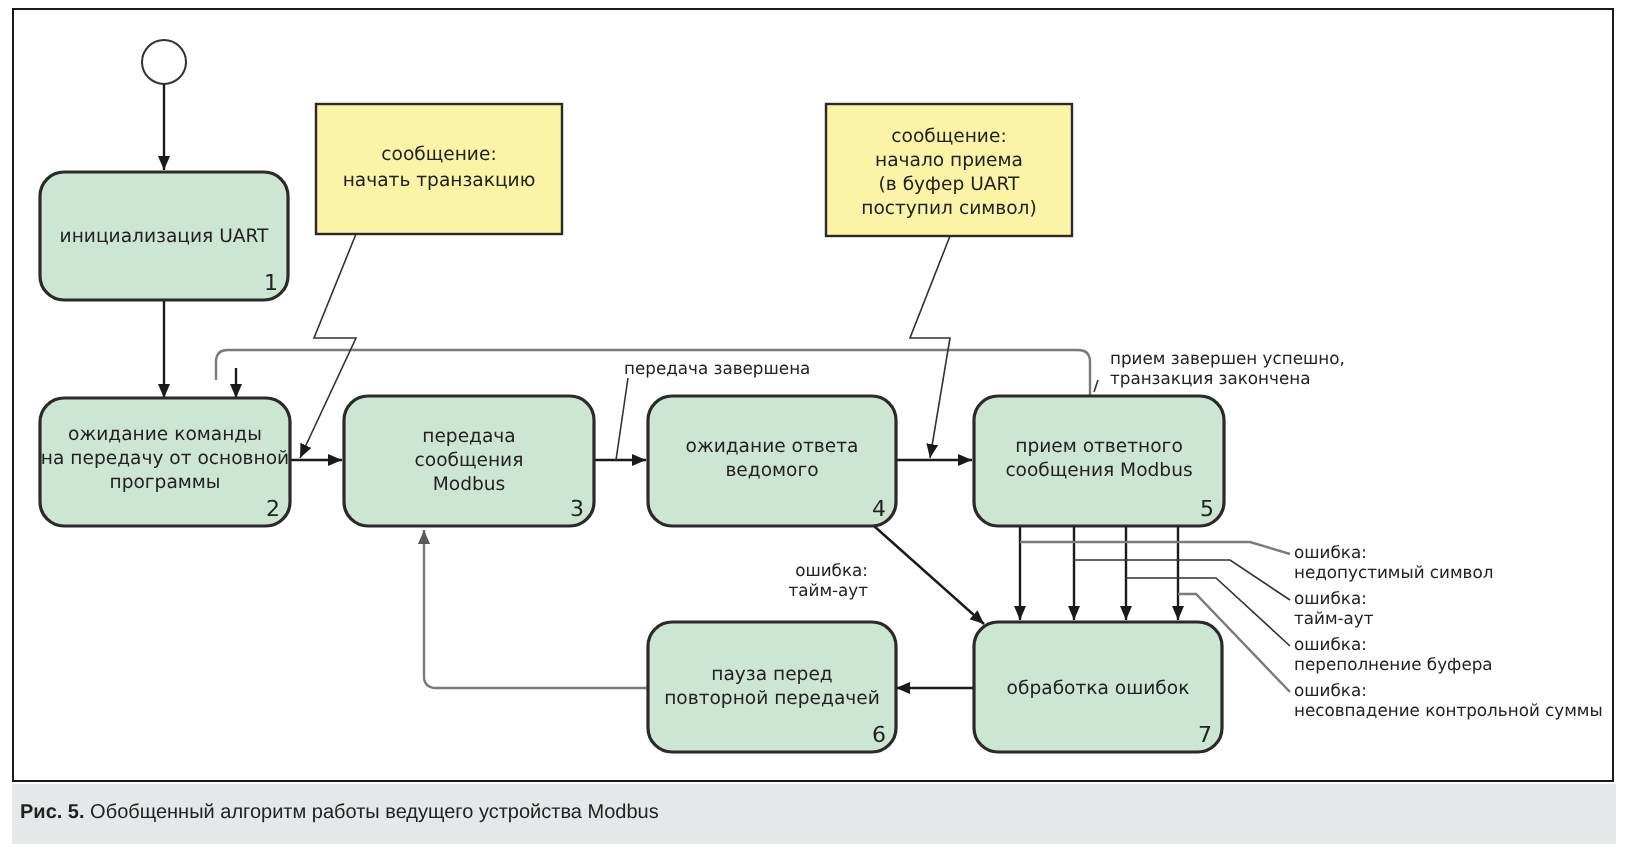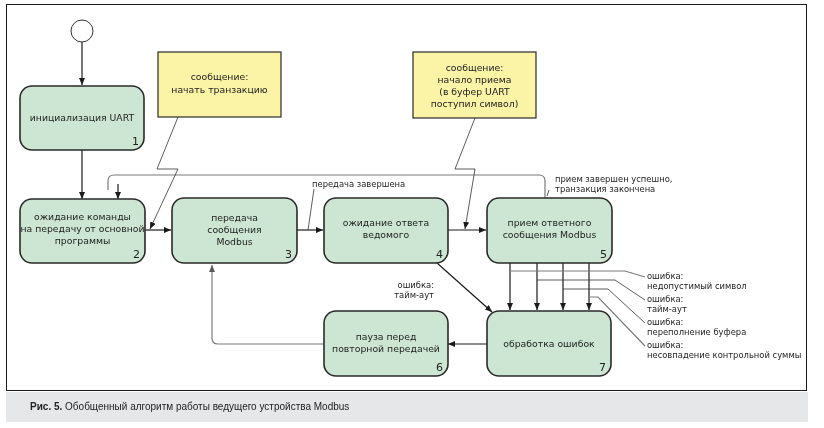--- a/index.html
+++ b/index.html
@@ -1,21 +1,21 @@
 <!DOCTYPE html>
 <html><head>
 <meta charset="utf-8">
 <style>
   html, body { margin: 0; padding: 0; background: #ffffff; }
   body { width: 824px; height: 428px; position: relative; overflow: hidden;
          font-family: "DejaVu Sans", sans-serif; }
   #frame { position: absolute; left: 6px; top: 4px; width: 801px; height: 387px;
            border: 1.5px solid #1a1a1a; box-sizing: border-box; background: #fff; }
   #caption { position: absolute; left: 6px; top: 392px; width: 802px; height: 30px;
-             background: #e6e7e8; box-sizing: border-box; padding-left: 24px;
+             background: #e6e7e8; box-sizing: border-box; padding-left: 4px;
              font-family: "Liberation Sans", sans-serif; font-size: 10px; line-height: 30px; color: #222; }
   #caption b { font-weight: bold; }
   svg#diagram { position: absolute; left: 0; top: 0; }
   .state { fill: #cde6d3; stroke: #2a2a2a; stroke-width: 1.6; }
   .note { fill: #fbf3a6; stroke: #2a2a2a; stroke-width: 1.2; }
   .txt { font-family: "DejaVu Sans", sans-serif; font-size: 9.3px; fill: #222; }
   .lbl { font-family: "DejaVu Sans", sans-serif; font-size: 8.4px; fill: #222; }
   .num { font-family: "DejaVu Sans", sans-serif; font-size: 11px; fill: #222; }
   .line { stroke: #1a1a1a; stroke-width: 1.2; fill: none; }
   .gline { stroke: #7a7a7a; stroke-width: 1.2; fill: none; }

